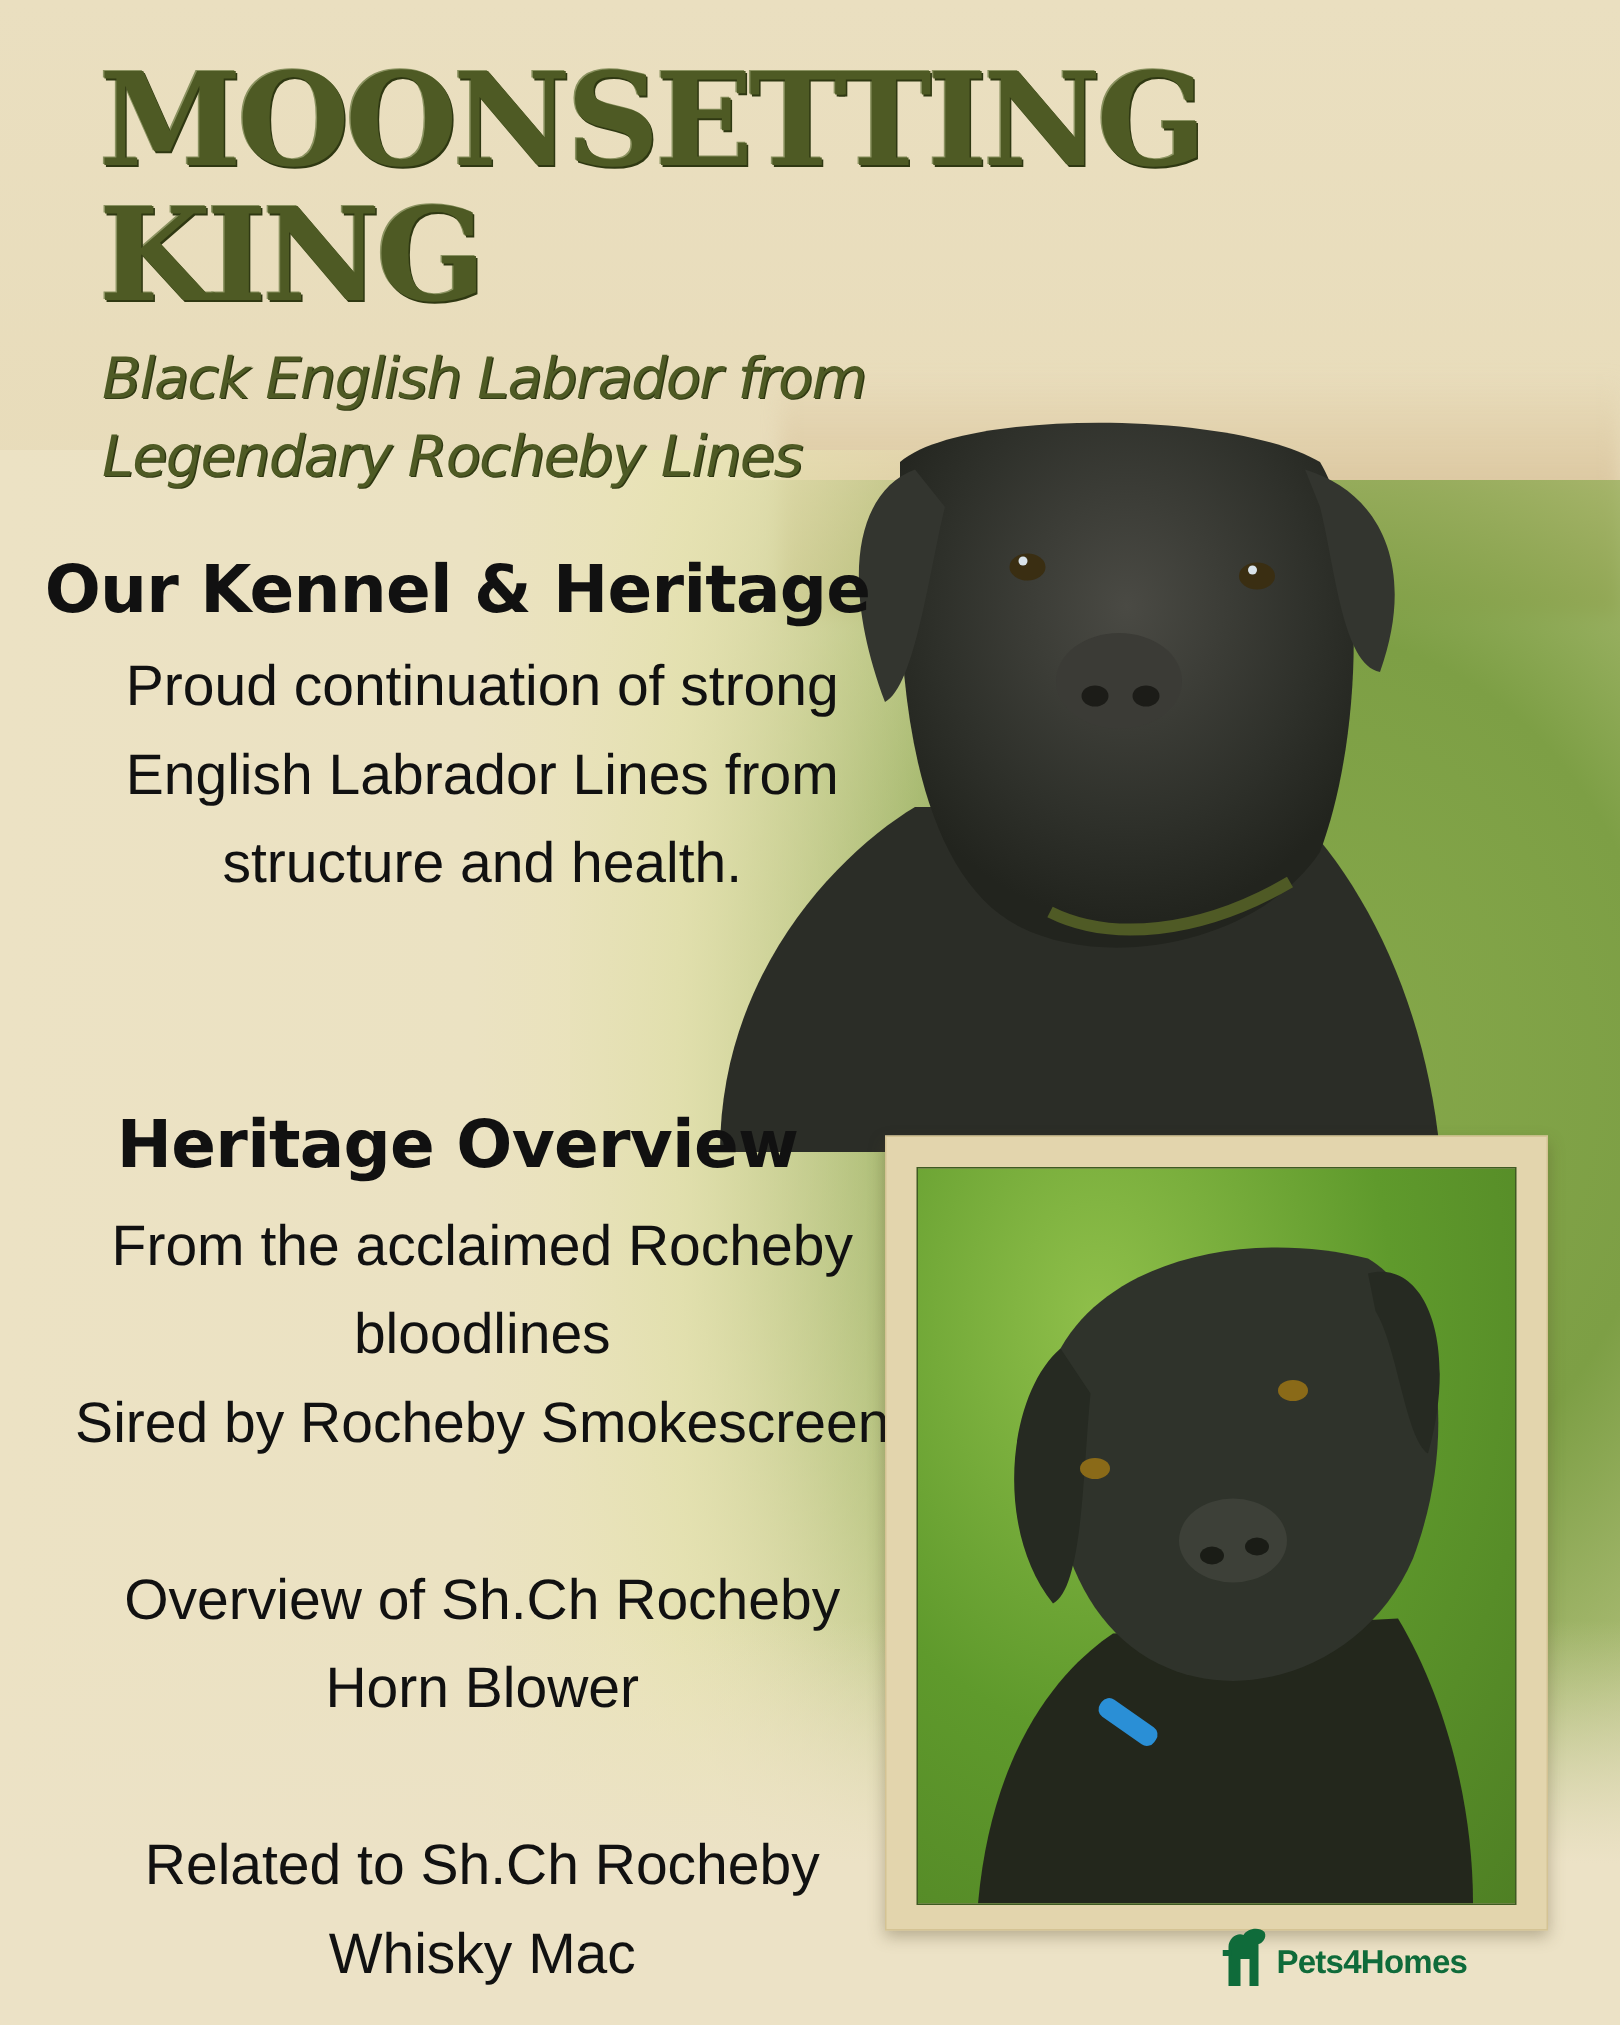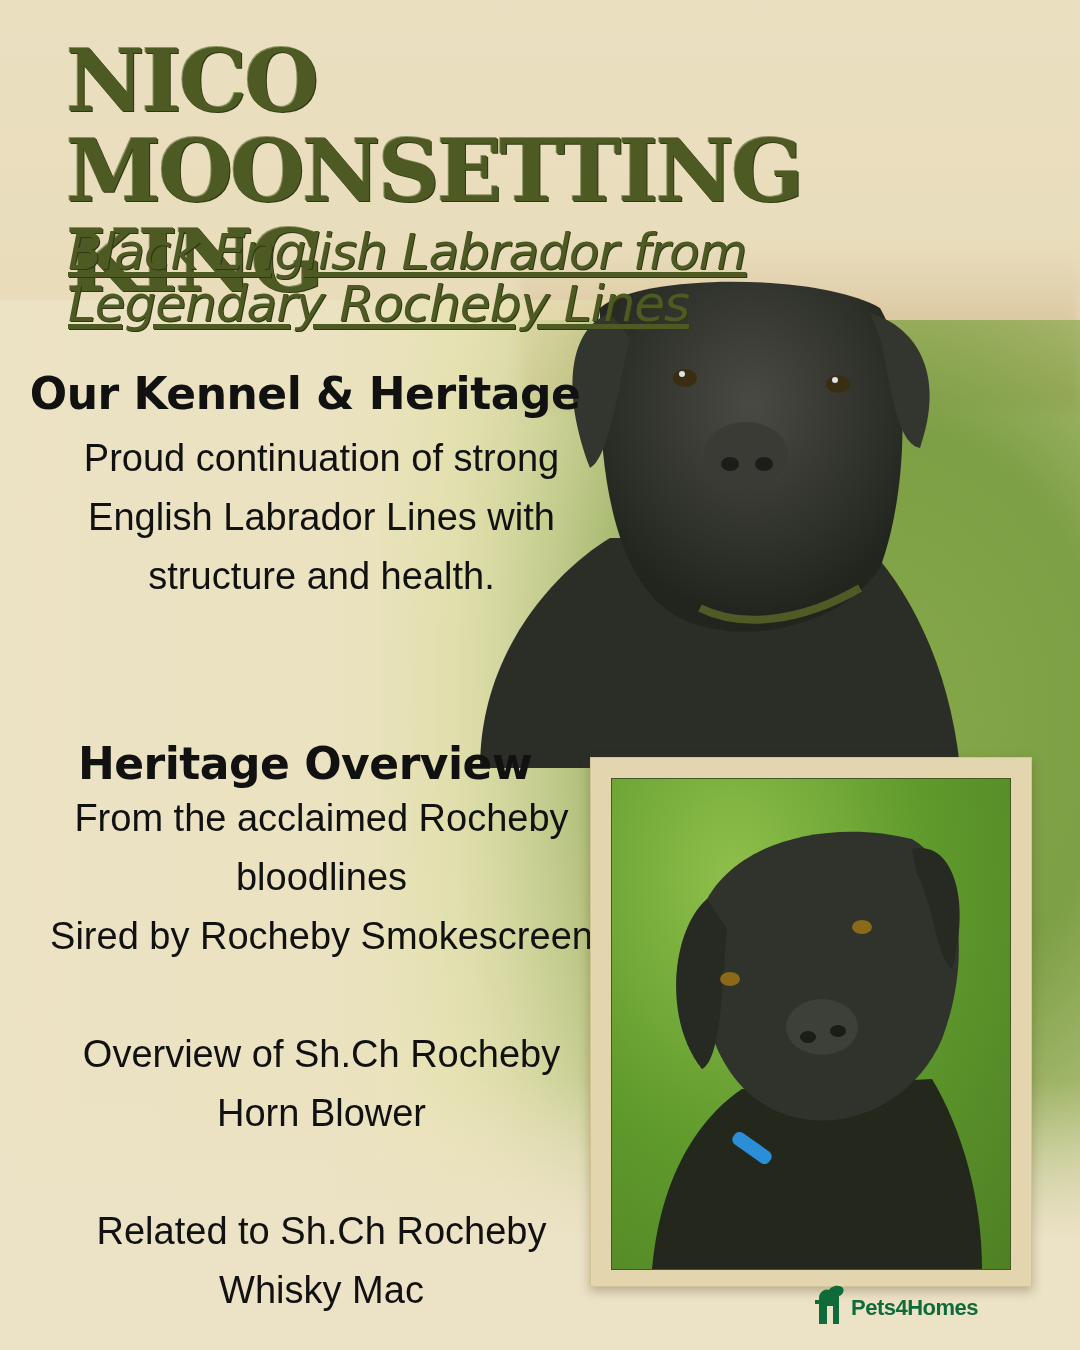--- a/index.html
+++ b/index.html
@@ -17,22 +17,22 @@
   .fade-bottom { position:absolute; left:0; top:1080px; width:1080px; height:270px;
     background: linear-gradient(180deg, rgba(236,226,196,0) 0%, #ece2c6 60%); }
   
   .dog1 { position:absolute; left:440px; top:268px; width:560px; height:500px; }
   .title { position:absolute; left:66px; top:36px; margin:0;
     font-family:"DejaVu Serif", serif; font-weight:bold; color:#4e5a24;
     font-size:86px; line-height:90px; letter-spacing:-3px;
     text-shadow: 1px 1px 0 #2f3812, -1px -1px 0 #8a9260; }
   .title span { display:block; }
   .subtitle { position:absolute; left:68px; top:226px; margin:0; color:#4e5a24;
-    font-family:"DejaVu Sans", sans-serif; font-style:italic; font-size:50px; line-height:52px;
-    letter-spacing:-1px; text-shadow:1px 1px 0 #2f3812;text-decoration:underline; }
+    font-family:"DejaVu Sans", sans-serif; font-style:italic; font-size:38px; line-height:52px;
+    letter-spacing:-1px; text-shadow:1px 1px 0 #2f3812; }
   .subtitle span { display:block; }
   .col { position:absolute; left:0; width:610px; text-align:center; color:#111; }
   .h2 { font-family:"DejaVu Sans", sans-serif; font-weight:bold; font-size:44px; margin:0; letter-spacing:-0.5px; }
   .p { font-family:"Liberation Sans", sans-serif; font-size:38px; line-height:59px; margin:0; }
   .p span { display:block;padding-left:33px; }
   .frame { position:absolute; left:590px; top:757px; width:440px; height:528px;
     background:#e3d5ad; box-shadow: 0 4px 10px rgba(80,70,40,0.35); border:1px solid #d4c394; }
   .photo { position:absolute; left:20px; top:20px; width:398px; height:490px;
     background: radial-gradient(ellipse at 30% 20%, #8fbf4a 0%, #5f9a2c 50%, #4f8024 100%);
     border:1px solid #3f5a22; overflow:hidden; }
@@ -65,41 +65,40 @@
   <ellipse cx="398" cy="116" rx="12" ry="9" fill="#3a2e12"></ellipse>
   <circle cx="242" cy="106" r="3" fill="#d9e3ea"></circle>
   <circle cx="395" cy="112" r="3" fill="#d9e3ea"></circle>
   <ellipse cx="306" cy="186" rx="42" ry="32" fill="#3b3b36"></ellipse>
   <ellipse cx="290" cy="196" rx="9" ry="7" fill="#1c1c18"></ellipse>
   <ellipse cx="324" cy="196" rx="9" ry="7" fill="#1c1c18"></ellipse>
   <path d="M260 340 C300 360 360 355 420 320" stroke="#4f5a25" stroke-width="8" fill="none"></path>
 </svg>
 
 <h1 class="title">
-  <span>NICO</span>
   <span>MOONSETTING KING</span>
 </h1>
 
 <p class="subtitle">
   <span>Black English Labrador from</span>
   <span>Legendary Rocheby Lines</span>
 </p>
 
 <div class="col" style="top:368px;">
   <h2 class="h2">Our Kennel &amp; Heritage</h2>
   <p class="p" style="margin-top:10px;">
     <span>Proud  continuation of strong</span>
-    <span>English Labrador Lines with</span>
+    <span>English Labrador Lines from</span>
     <span>structure and health.</span>
   </p>
 </div>
 
 <div class="col" style="top:738px;">
   <h2 class="h2">Heritage Overview</h2>
-  <p class="p" style="margin-top:0;">
+  <p class="p" style="margin-top:13px;">
     <span>From the acclaimed Rocheby</span>
     <span>bloodlines</span>
     <span>Sired by Rocheby Smokescreen</span>
     <span style="height:59px"></span>
     <span>Overview of Sh.Ch Rocheby</span>
     <span>Horn Blower</span>
     <span style="height:59px"></span>
     <span>Related to Sh.Ch Rocheby</span>
     <span>Whisky Mac</span>
   </p>

